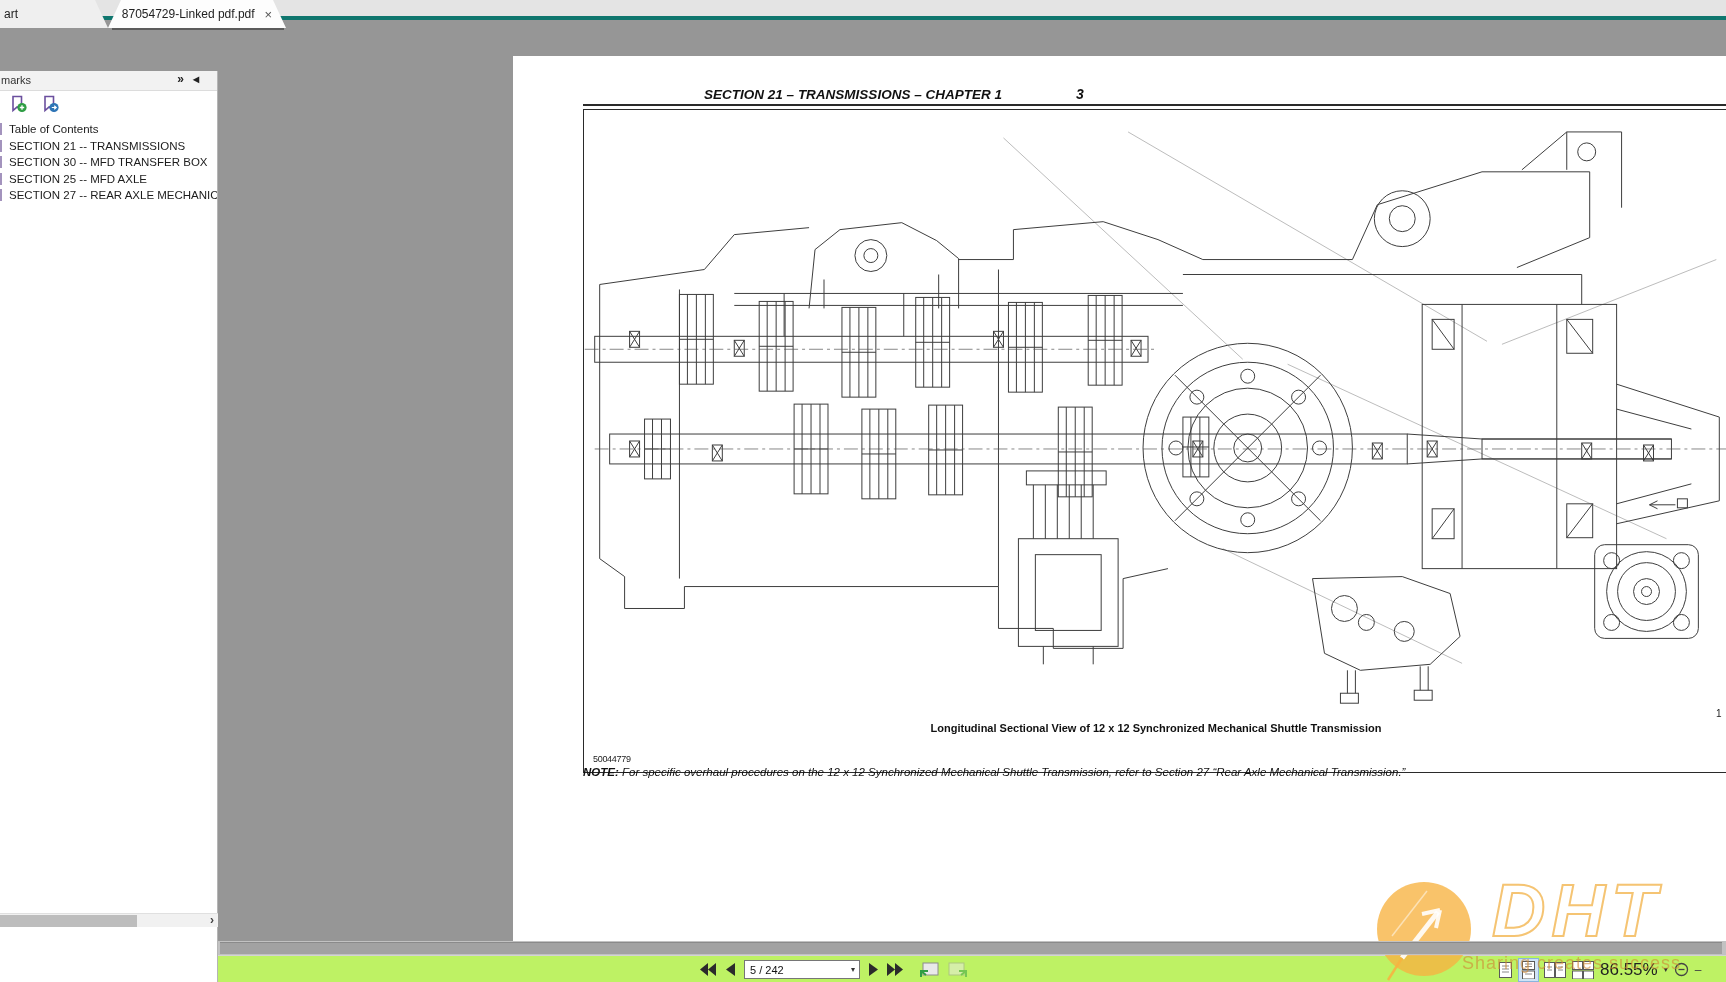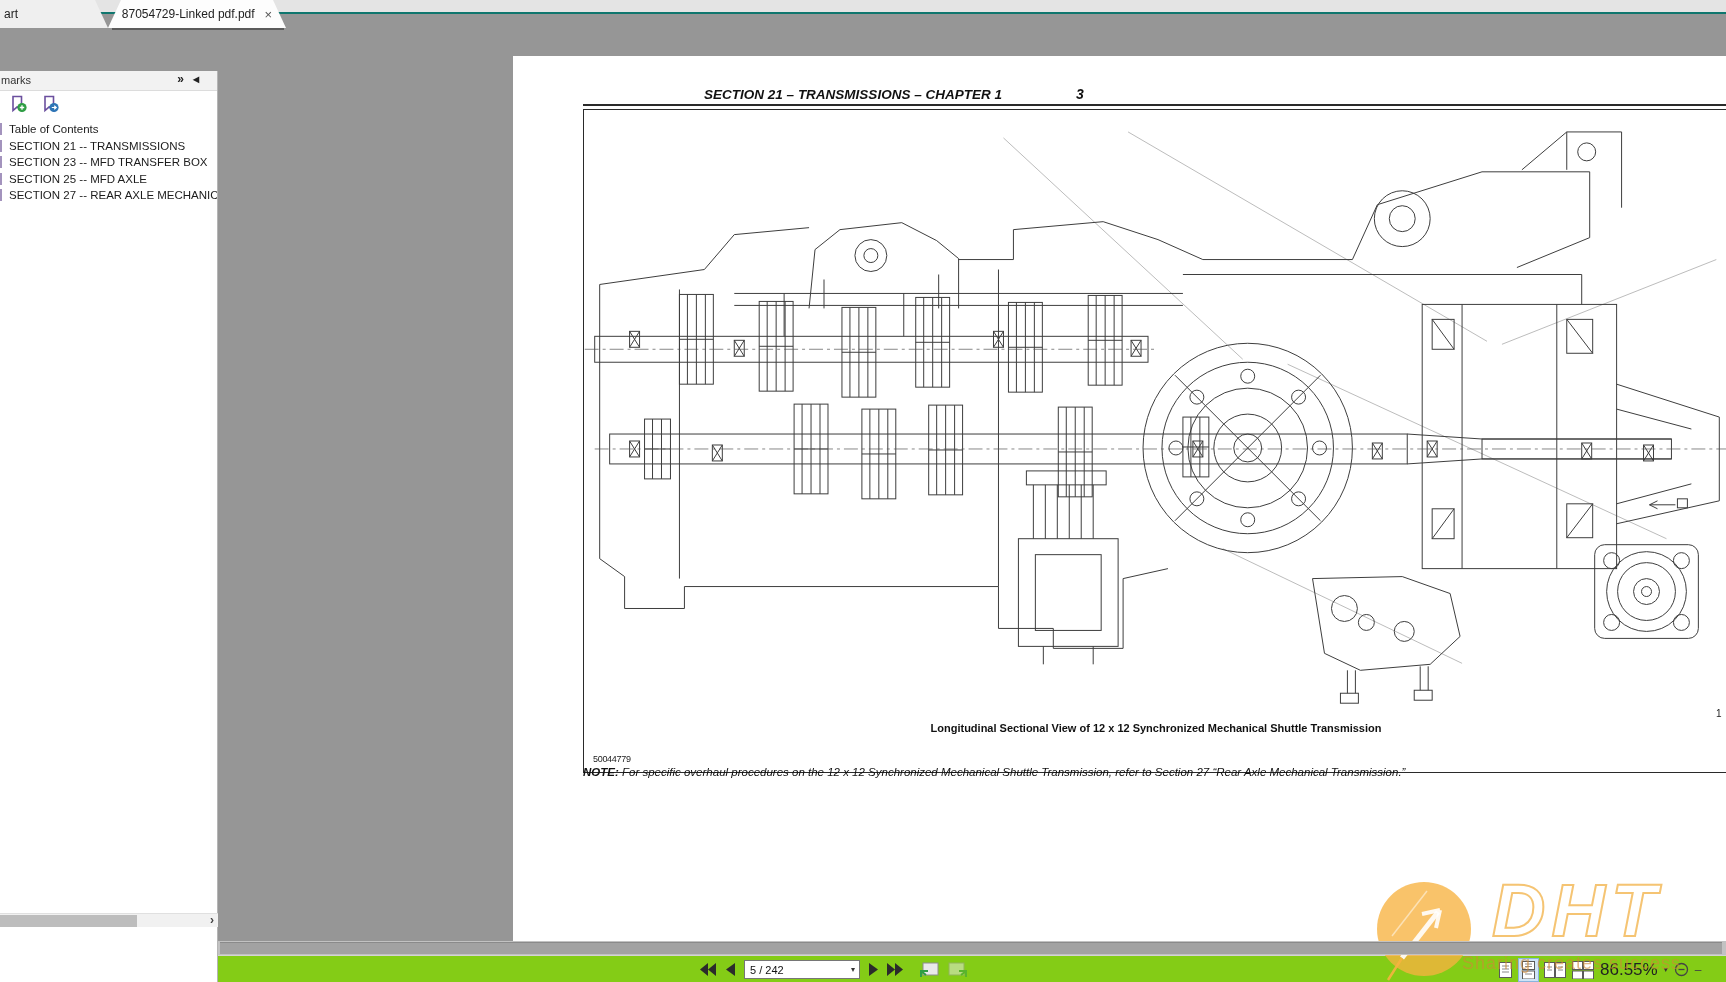--- a/index.html
+++ b/index.html
@@ -1,22 +1,22 @@
 <!DOCTYPE html>
 <html><head>
 <meta charset="utf-8">
 <style>
   * { margin:0; padding:0; box-sizing:border-box; }
   html,body { width:1726px; height:982px; overflow:hidden; background:#969696;
               font-family:"Liberation Sans", sans-serif; }
   #root { position:relative; width:1726px; height:982px; }
 
   
-  .tabbar { position:absolute; left:0; top:0; width:1726px; height:14px;
-            background:#e4e4e4; border-bottom:2px solid #0f766e; z-index:20; }
+  .tabbar { position:absolute; left:0; top:0; width:1726px; height:20px;
+            background:#e4e4e4; border-bottom:4px solid #0f766e; z-index:20; }
   .tab { position:absolute; top:0; height:28px; display:flex; align-items:center;
          font-size:12px; color:#222; }
   .tab.bg { left:-24px; width:132px; background:#efefef; padding-left:28px;
             clip-path:polygon(0 0, calc(100% - 13px) 0, 100% 100%, 0 100%); }
   .tab.active { left:108px; width:178px; background:#fdfdfd; justify-content:center;
             clip-path:polygon(13px 0, calc(100% - 13px) 0, 100% 100%, 0 100%); z-index:2;text-align:right; }
   .tab.active .close { margin-left:10px; color:#555; font-size:13px; cursor:default; }
   .tab-underline { position:absolute; left:112px; top:27px; width:172px; height:3px;
             background:#5b5b5b; z-index:3; }
 
@@ -60,21 +60,21 @@
              font-style:italic; color:#111; }
   .note-line b { font-weight:bold;font-style:italic; }
 
   
   .doc-hscroll { position:absolute; left:218px; top:941px; width:1508px; height:14px;
              background:#c2c2c2; z-index:40; }
   .doc-thumb { position:absolute; left:2px; top:1px; width:1502px; height:12px;
              background:#a2a2a2; border-top:1px solid #8a8a8a; }
 
   
-  .toolbar { position:absolute; left:0; top:955px; width:1726px; height:27px; background:#84cc16;
+  .toolbar { position:absolute; left:0; top:955px; width:1726px; height:27px; background:#bef264;
              border-top:1px solid #d4d4d4; z-index:10; }
   .nav-group { position:absolute; left:700px; top:0; height:27px; display:flex;
              align-items:center; gap:9px; }
   .navbtn { display:flex; align-items:center; }
   .pagebox { width:116px; height:19px; background:#fff; border:1px solid #767676;
              font-size:11px; color:#111; display:flex; align-items:center;
              padding:0 5px; position:relative; }
   .pagebox .caret { position:absolute; right:4px; top:4px; font-size:8px; color:#333; }
   .rt-group { position:absolute; left:1498px; top:0; height:27px; display:flex;
              align-items:center; gap:6px; }
@@ -138,21 +138,21 @@
       <div class="bm-item">
         <span class="tick"></span>
         <span>Table of Contents</span>
       </div>
       <div class="bm-item">
         <span class="tick"></span>
         <span>SECTION 21 -- TRANSMISSIONS</span>
       </div>
       <div class="bm-item">
         <span class="tick"></span>
-        <span>SECTION 23 -- MFD TRANSFER BOX</span>
+        <span>SECTION 30 -- MFD TRANSFER BOX</span>
       </div>
       <div class="bm-item">
         <span class="tick"></span>
         <span>SECTION 25 -- MFD AXLE</span>
       </div>
       <div class="bm-item">
         <span class="tick"></span>
         <span>SECTION 27 -- REAR AXLE MECHANIC</span>
       </div>
     </div>

